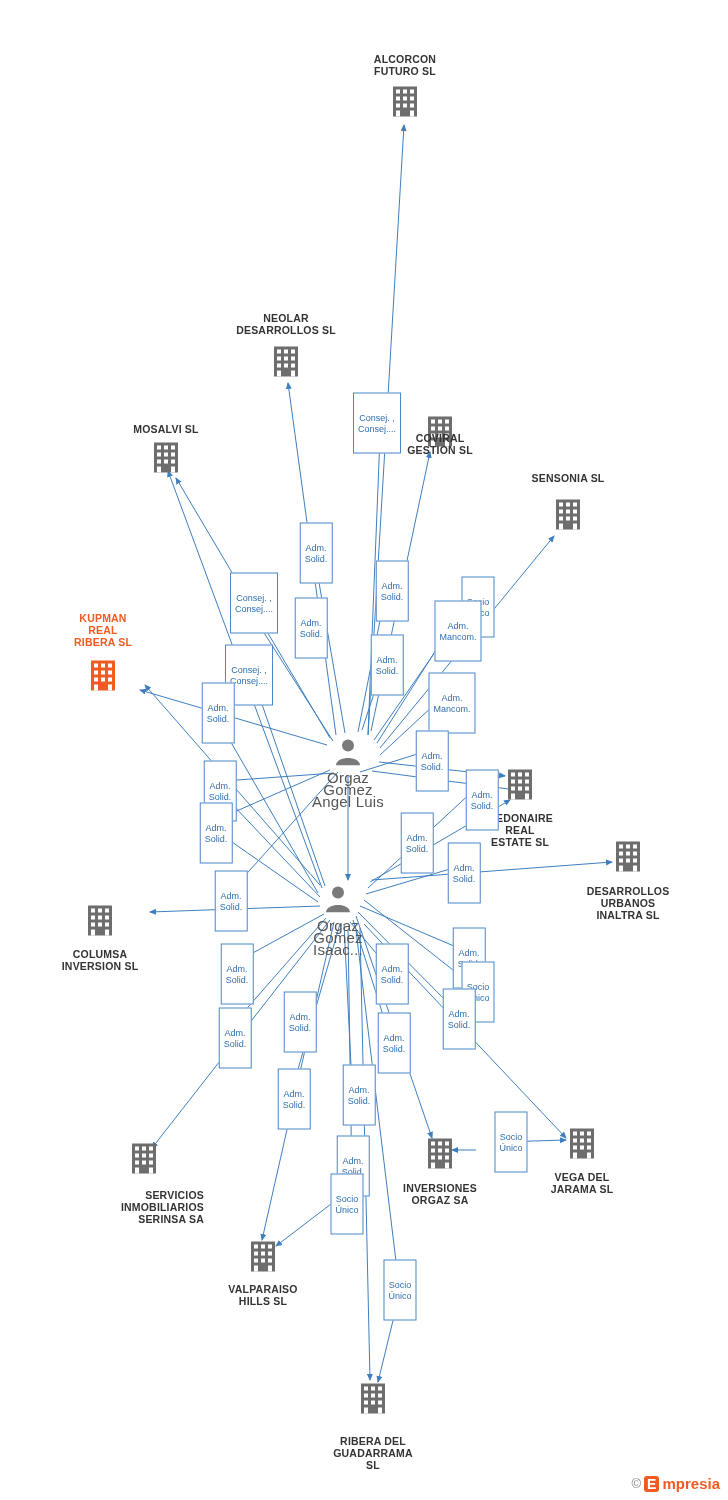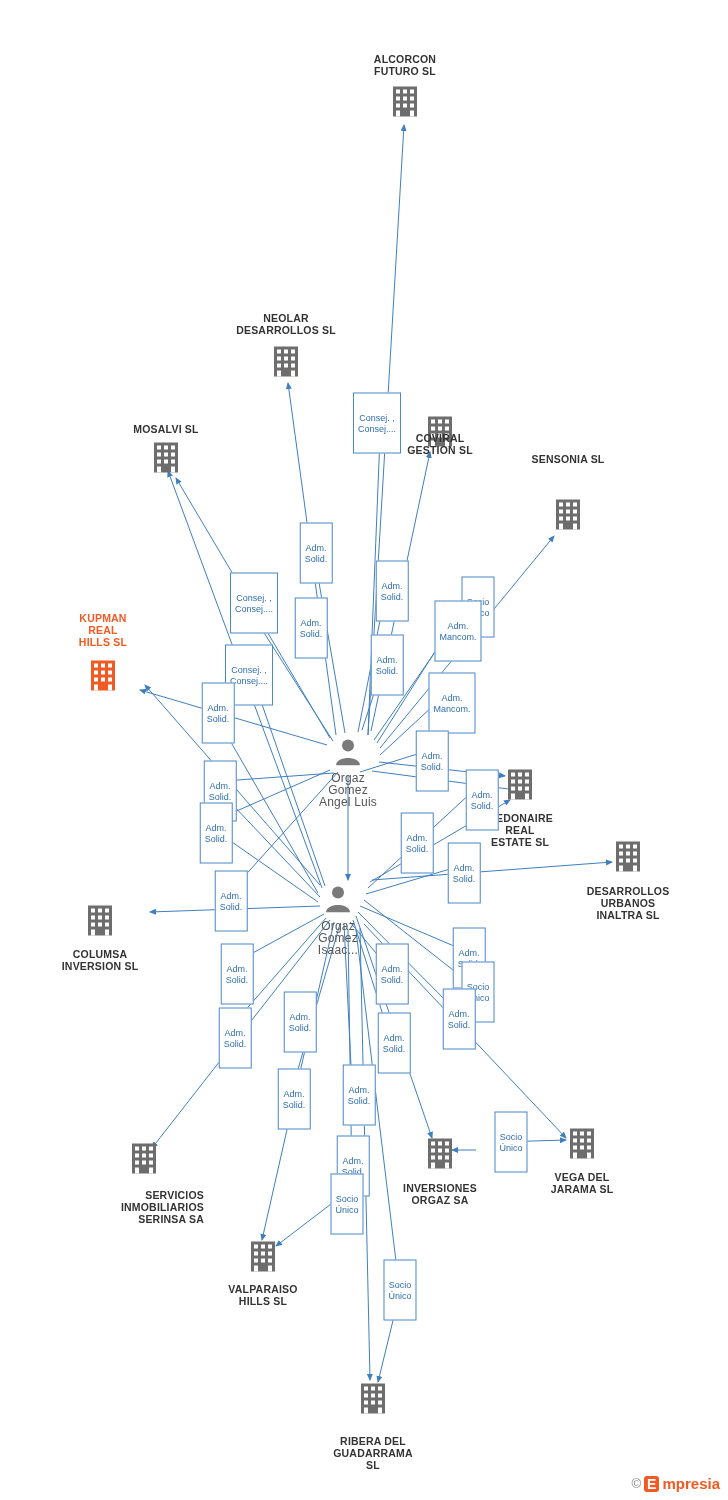--- a/index.html
+++ b/index.html
@@ -41,21 +41,21 @@
     color: #333333;
     font-weight: bold;
     letter-spacing: 0.2px;
     white-space: pre-line;
   }
   .company .label { color: #333333; }
   .company.highlight .label { color: #f15a22; }
   .person .label {
     font-weight: normal;
     color: #555555;
-    font-size: 12px;
+    font-size: 15px;
   }
   .edge-label {
     position: absolute;
     transform: translate(-50%, -50%);
     background: #ffffff;
     border: 1px solid #4a86c8;
     color: #2f6fb0;
     font-size: 9px;
     line-height: 10.5px;
     text-align: center;
@@ -251,21 +251,21 @@
               <rect x="13" y="12" width="4" height="4"></rect>
               <rect x="20" y="12" width="4" height="4"></rect>
               <rect x="6" y="19" width="4" height="4"></rect>
               <rect x="13" y="19" width="4" height="4"></rect>
               <rect x="20" y="19" width="4" height="4"></rect>
               <rect x="6" y="26" width="4" height="6"></rect>
               <rect x="20" y="26" width="4" height="6"></rect>
             </g>
           </svg></span>
       </div>
-      <div class="node company" style="left: 568px; top: 459px;">
+      <div class="node company" style="left: 568px; top: 478px;">
         <div class="label">SENSONIA  SL</div>
       </div>
       <div class="node company highlight" style="left: 103px; top: 677px;">
         <span class="glyph"><svg width="30" height="34" viewBox="0 0 30 34">
             <rect x="3" y="2" width="24" height="30" fill="#f15a22"></rect>
             <g fill="#ffffff">
               <rect x="6" y="5" width="4" height="4"></rect>
               <rect x="13" y="5" width="4" height="4"></rect>
               <rect x="20" y="5" width="4" height="4"></rect>
               <rect x="6" y="12" width="4" height="4"></rect>
@@ -275,21 +275,21 @@
               <rect x="13" y="19" width="4" height="4"></rect>
               <rect x="20" y="19" width="4" height="4"></rect>
               <rect x="6" y="26" width="4" height="6"></rect>
               <rect x="20" y="26" width="4" height="6"></rect>
             </g>
           </svg></span>
       </div>
       <div class="node company highlight" style="left: 103px; top: 630px;">
         <div class="label">KUPMAN
 REAL
-HILLS  SL</div>
+RIBERA  SL</div>
       </div>
       <div class="node person" style="left: 348px; top: 753px;">
         <span class="glyph"><svg width="28" height="28" viewBox="0 0 28 28">
             <circle cx="14" cy="8" r="6" fill="#7a7a7a"></circle>
             <path d="M2,28 C2,18 26,18 26,28 Z" fill="#7a7a7a"></path>
           </svg></span>
       </div>
       <div class="node person" style="left: 348px; top: 790px;">
         <div class="label">Orgaz
 Gomez

